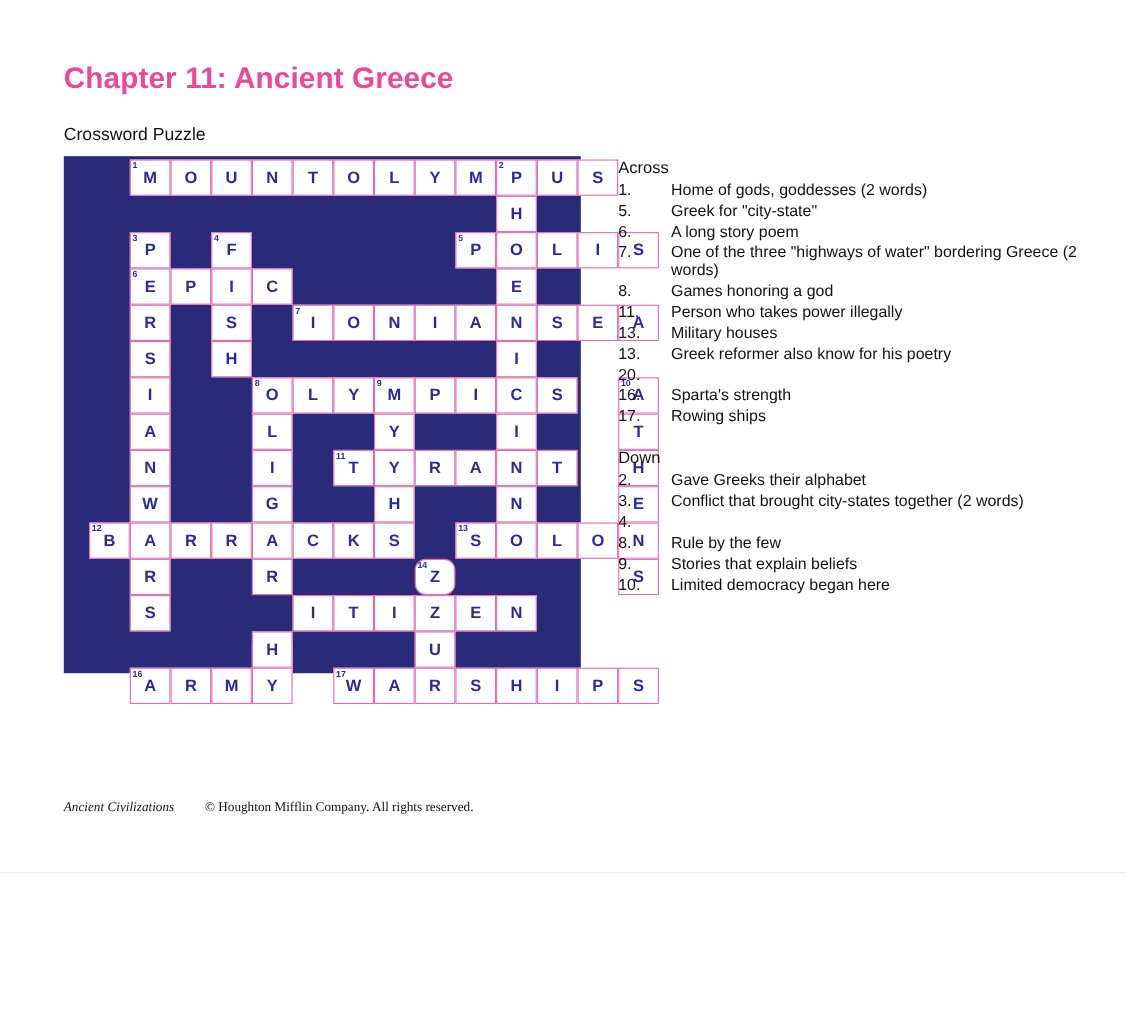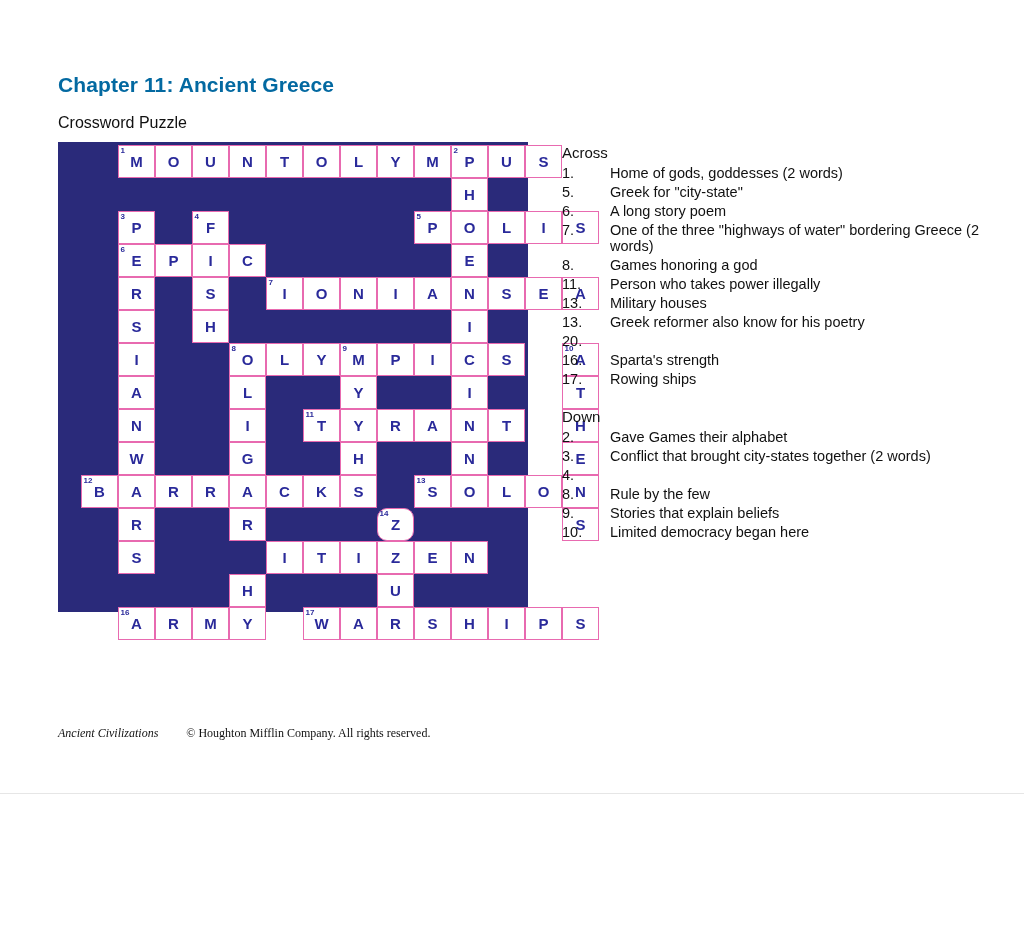--- a/index.html
+++ b/index.html
@@ -27,25 +27,24 @@
     position: absolute;
     left: 0; top: 794px;
     width: 1024px;
     height: 144px;
     background: #ffffff;
   }
   .title {
     position: absolute;
     left: 58px;
     top: 56px;
-    font-size: 21px;
+    font-size: 27px;
     font-weight: bold;
     letter-spacing: 0.1px;
-    color: #0369a1;
-    margin-top: 17px;
+    color: #ec4899;
   }
   .subtitle {
     position: absolute;
     left: 58px;
     top: 114px;
     font-size: 16px;
     color: #111111;
   }
   
   .grid-wrap {
@@ -531,21 +530,21 @@
         <div class="clue-row">
           <span class="clue-num">17.</span>
           <span class="clue-text">Rowing ships</span>
         </div>
       </div>
     <div class="clue-gap"></div>
     <div class="clues-heading">Down</div>
     <div id="down-list">
         <div class="clue-row">
           <span class="clue-num">2.</span>
-          <span class="clue-text">Gave Games their alphabet</span>
+          <span class="clue-text">Gave Greeks their alphabet</span>
         </div>
         <div class="clue-row">
           <span class="clue-num">3.</span>
           <span class="clue-text">Conflict that brought city-states together (2 words)</span>
         </div>
         <div class="clue-row">
           <span class="clue-num">4.</span>
         </div>
         <div class="clue-row">
           <span class="clue-num">8.</span>

